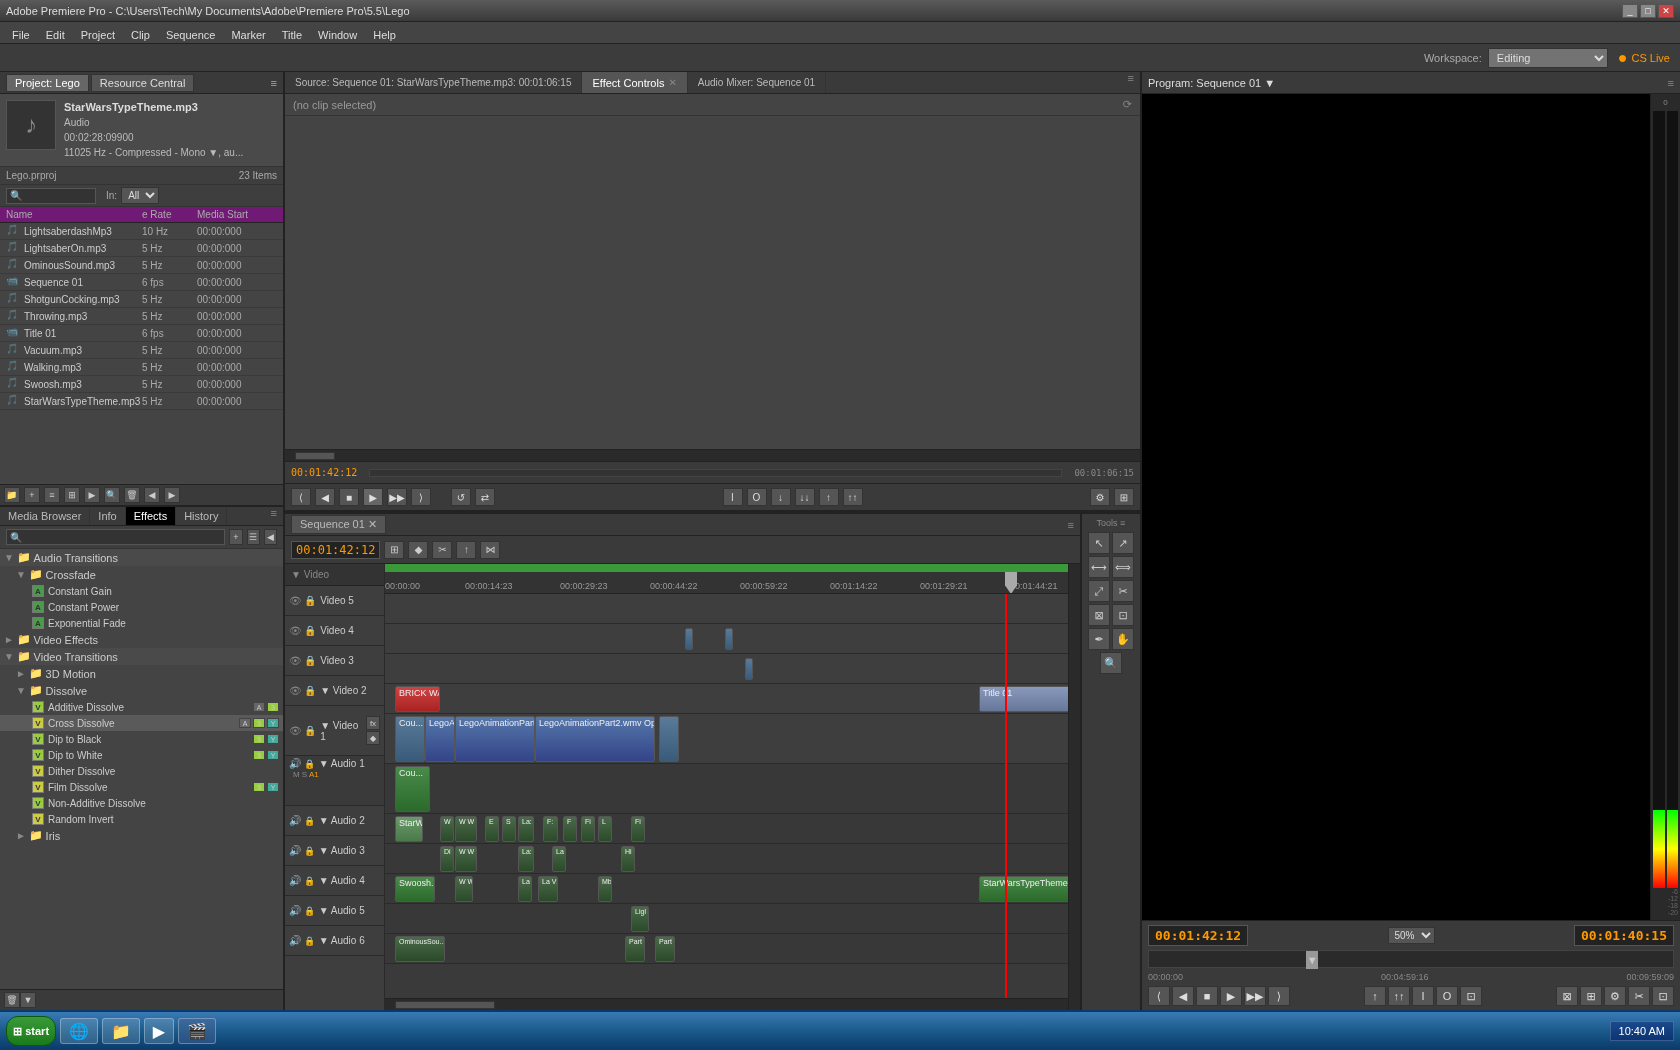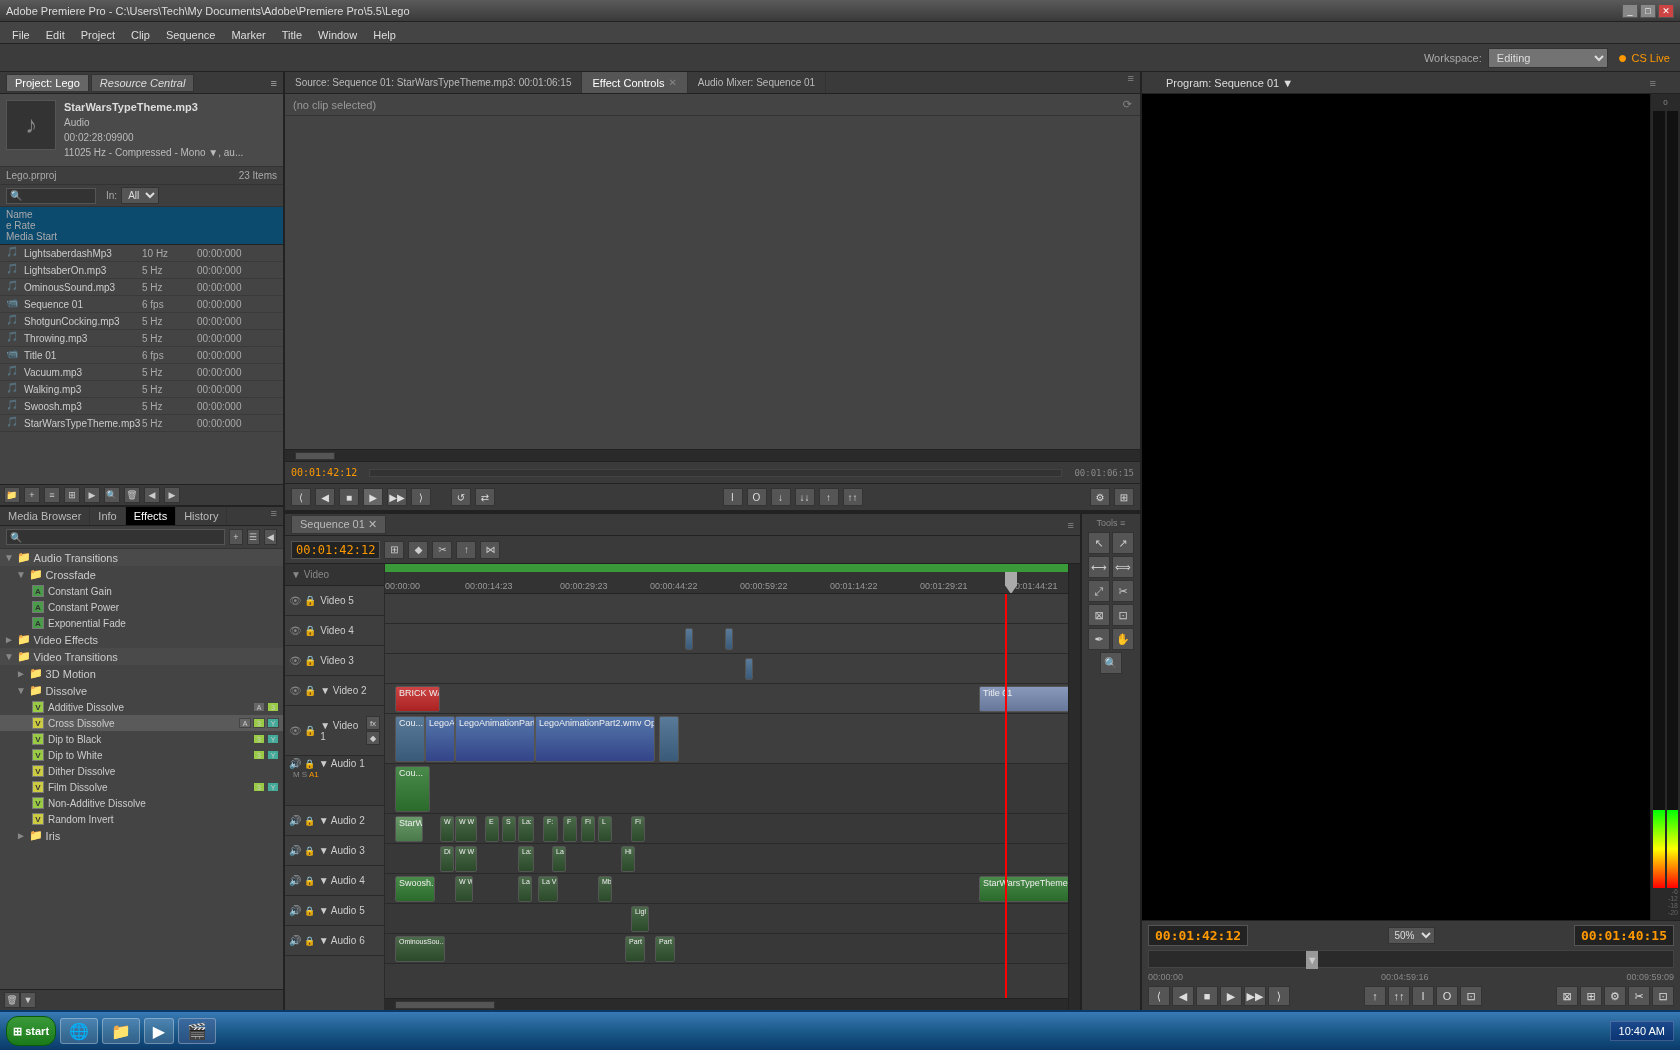--- a/index.html
+++ b/index.html
@@ -164,26 +164,25 @@
       width: 90px; height: 16px;
       background: #333;
       border: 1px solid #555;
       color: #ddd;
       font-size: 10px;
       padding: 0 3px;
     }
 
     .col-headers {
       display: flex;
-      background: #0c4a6e;
+      background: #701a75;
       border-bottom: 1px solid #222;
       padding: 2px 6px;
       font-size: 10px;
       color: #aaa;
-      flex-direction: column;
     }
     .col-name { flex: 1; }
     .col-rate { width: 55px; }
     .col-start { width: 80px; }
 
     .file-list { overflow-y: auto; flex: 1; }
     .file-row {
       display: flex;
       align-items: center;
       padding: 1px 6px;
@@ -350,21 +349,21 @@
       width: 540px;
       background: #3a3a3a;
       border-left: 2px solid #222;
       display: flex;
       flex-direction: column;
     }
     #program-header {
       height: 22px;
       background: #3a3a3a;
       display: flex; align-items: center;
-      padding: 0 24px;
+      padding: 0 6px;
       border-bottom: 1px solid #222;
     }
     #program-title { font-size: 11px; color: #ddd; }
     #program-monitor {
       flex: 1;
       background: #000;
       display: flex; align-items: center; justify-content: center;
     }
     #program-controls-area {
       background: #3a3a3a;
@@ -686,21 +685,21 @@
   </div>
 </div>
 
 <div id="main-layout">
 
   <div id="left-panel">
 
     <div id="project-panel">
       <div class="panel-header">
         <span class="panel-header-tab active">Project: Lego</span>
-        <span class="panel-header-tab" style="margin-left:2px;font-style:italic;">Resource Central</span>
+        <span class="panel-header-tab" style="margin-left:2px;">Resource Central</span>
         <span class="panel-close">≡</span>
       </div>
 
       <div id="project-preview">
         <div id="preview-icon">♪</div>
         <div id="preview-info">
           <div class="filename">StarWarsTypeTheme.mp3</div>
           <div>Audio</div>
           <div>00:02:28:09900</div>
           <div>11025 Hz - Compressed - Mono ▼, au...</div>

